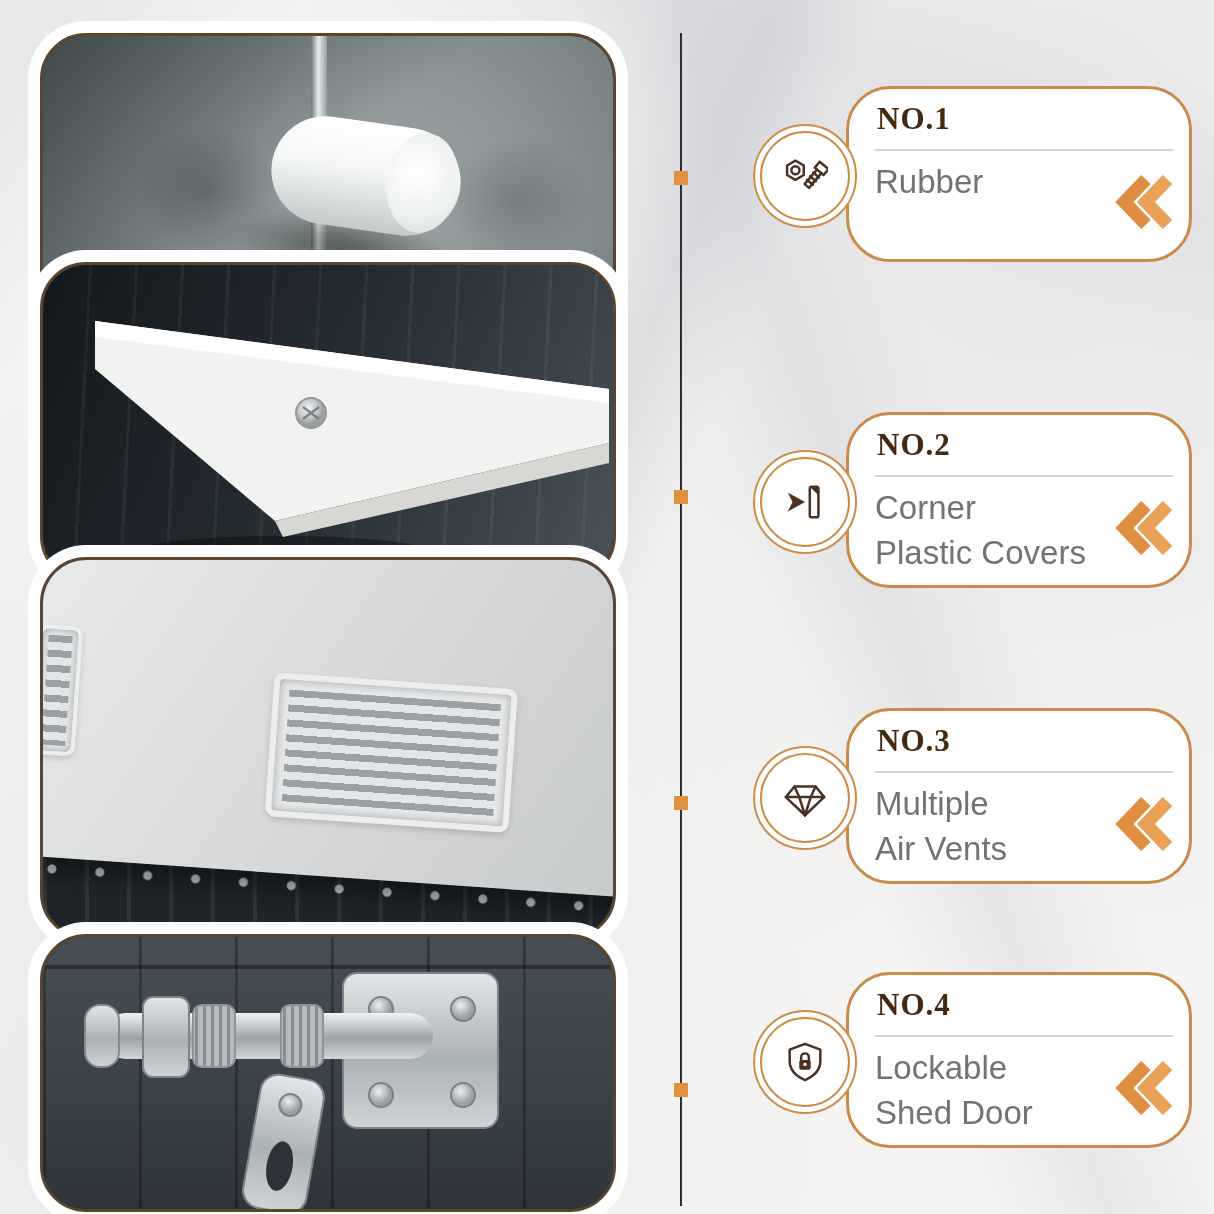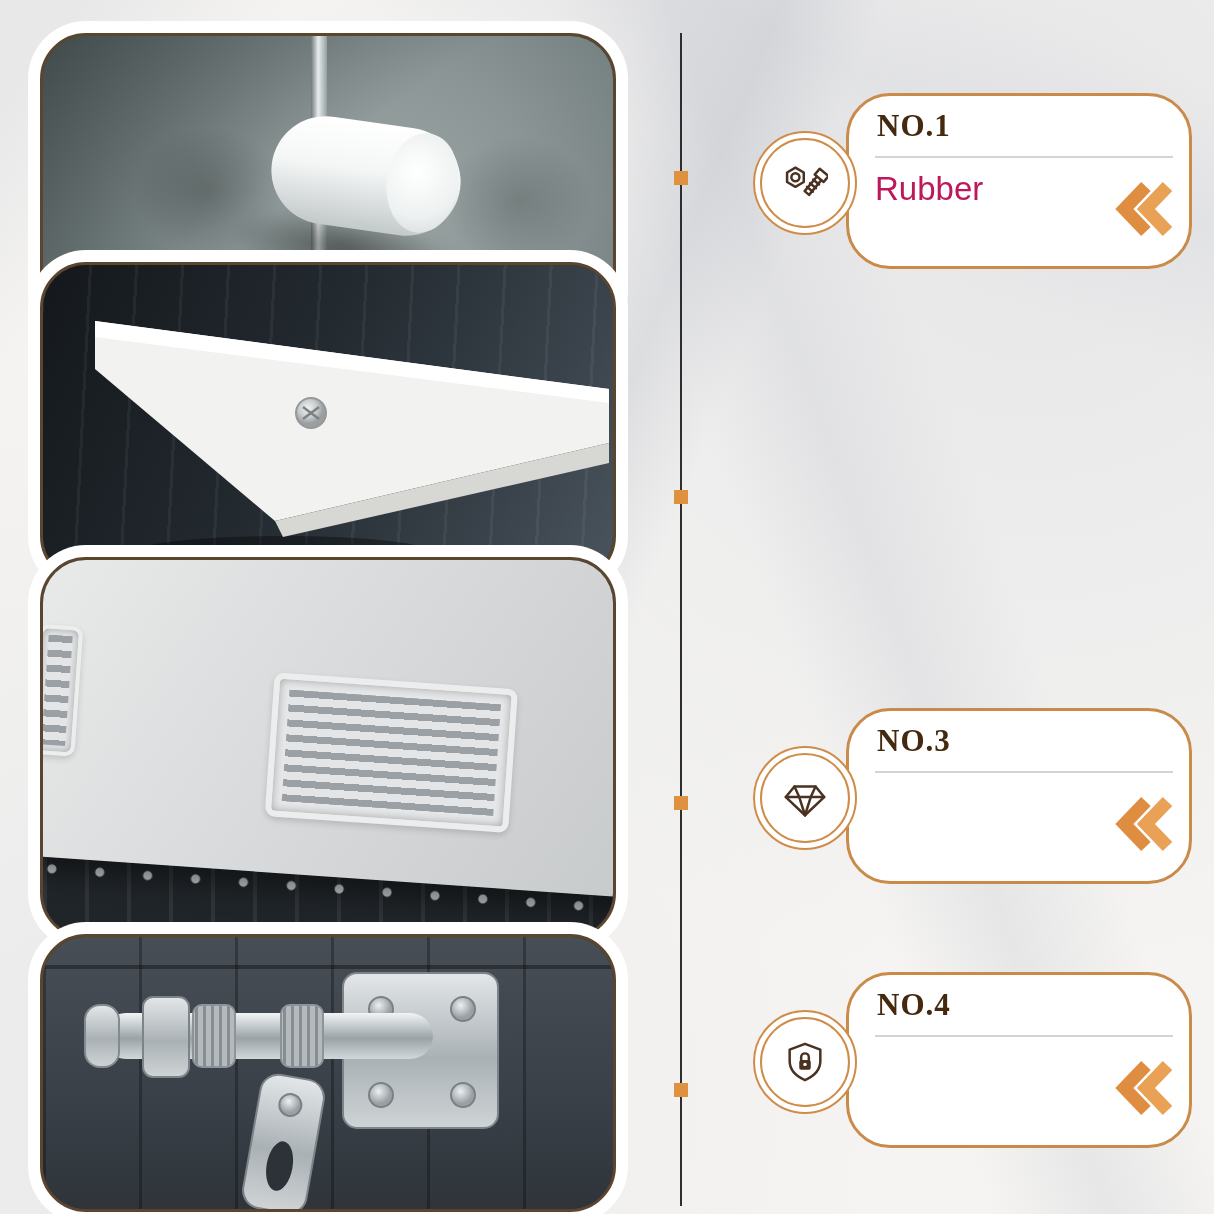--- a/index.html
+++ b/index.html
@@ -69,21 +69,21 @@
     position:absolute;left:846px;width:340px;height:170px;background:#ffffff;
     border:3px solid #c98a4a;border-radius:44px;
   }
   .badge{position:absolute;left:-96px;top:35px;width:100px;height:100px;border-radius:50%;
       border:2px solid #cf8c49;background:#ffffff;}
   .badge-inner{position:absolute;inset:5px;border-radius:50%;border:2px solid #cf8c49;
       display:flex;align-items:center;justify-content:center;}
   .card-no{position:absolute;left:28px;top:12px;font-family:"Liberation Serif", serif;
       font-weight:700;font-size:31px;color:#44290f;letter-spacing:1px;}
   .card-divider{position:absolute;left:26px;right:16px;top:60px;height:2px;background:#d4d4d4;}
-  .card-title{position:absolute;left:26px;top:70px;font-size:33px;line-height:45px;color:#be185d;}
+  .card-title{position:absolute;left:26px;top:70px;font-size:33px;line-height:45px;color:#737373;}
   .chevron{position:absolute;right:14px;top:84px;}
   .ic{stroke:#4a3120;stroke-width:2.6;fill:none;stroke-linejoin:round;stroke-linecap:round;}
 </style>
 </head>
 <body>
 
 <div id="stage">
 
   <div class="photo" style="top:33px;height:298px;">
     <div class="fill p1-bg"></div>
@@ -170,21 +170,21 @@
       </g>
     </svg>
   </div>
 
   <div class="timeline-line"></div>
   <div class="timeline-dot" style="top:171px;"></div>
   <div class="timeline-dot" style="top:490px;"></div>
   <div class="timeline-dot" style="top:796px;"></div>
   <div class="timeline-dot" style="top:1083px;"></div>
 
-  <div class="card" style="top:93px;">
+  <div class="card" style="top:86px;">
     <div class="badge">
       <div class="badge-inner">
         <svg width="46" height="46" viewBox="0 0 48 48">
           <polygon class="ic" points="14,8 22.7,13 22.7,23 14,28 5.3,23 5.3,13"></polygon>
           <circle class="ic" cx="14" cy="18" r="4.2"></circle>
           <g transform="rotate(40 33 26)">
             <rect class="ic" x="27" y="9" width="12" height="8"></rect>
             <path class="ic" d="M30 17 v20 h6 V17"></path>
             <line class="ic" x1="29" y1="22" x2="37" y2="22"></line>
             <line class="ic" x1="29" y1="27" x2="37" y2="27"></line>
@@ -197,52 +197,81 @@
     <div class="card-divider"></div>
     <div class="card-title">
       <span>Rubber</span><br>
     </div>
     <svg class="chevron" width="60" height="58" viewBox="0 0 64 58">
       <path d="M56 5 L33 29 L56 53" stroke="#e9a156" stroke-width="14" fill="none"></path>
       <path d="M33 5 L10 29 L33 53" stroke="#df8e41" stroke-width="14" fill="none"></path>
     </svg>
   </div>
 
+  <div class="card" style="top:412px;">
+    <div class="badge">
+      <div class="badge-inner">
+        <svg width="46" height="46" viewBox="0 0 48 48">
+          <rect class="ic" x="29" y="8" width="9" height="32" rx="2"></rect>
+          <polygon points="29,8 38,8 38,17" fill="#4a3120"></polygon>
+          <polygon points="6,14 24,24 6,34 11,24" fill="#4a3120"></polygon>
+        </svg>
+      </div>
+    </div>
+    <div class="card-no">NO.2</div>
+    <div class="card-divider"></div>
+    <div class="card-title">
+      <span>Corner</span><br>
+      <span>Plastic Covers</span>
+    </div>
+    <svg class="chevron" width="60" height="58" viewBox="0 0 64 58">
+      <path d="M56 5 L33 29 L56 53" stroke="#e9a156" stroke-width="14" fill="none"></path>
+      <path d="M33 5 L10 29 L33 53" stroke="#df8e41" stroke-width="14" fill="none"></path>
+    </svg>
+  </div>
 
   <div class="card" style="top:708px;">
     <div class="badge">
       <div class="badge-inner">
         <svg width="46" height="46" viewBox="0 0 48 48">
           <polygon class="ic" points="13,12 35,12 44,23 24,42 4,23"></polygon>
           <line class="ic" x1="4" y1="23" x2="44" y2="23"></line>
           <polyline class="ic" points="13,12 18,23 24,42"></polyline>
           <polyline class="ic" points="35,12 30,23 24,42"></polyline>
         </svg>
       </div>
     </div>
     <div class="card-no">NO.3</div>
     <div class="card-divider"></div>
+    <div class="card-title">
+      <span>Multiple</span><br>
+      <span>Air Vents</span>
+    </div>
     <svg class="chevron" width="60" height="58" viewBox="0 0 64 58">
       <path d="M56 5 L33 29 L56 53" stroke="#e9a156" stroke-width="14" fill="none"></path>
       <path d="M33 5 L10 29 L33 53" stroke="#df8e41" stroke-width="14" fill="none"></path>
     </svg>
   </div>
 
   <div class="card" style="top:972px;">
     <div class="badge">
       <div class="badge-inner">
         <svg width="46" height="46" viewBox="0 0 48 48">
           <path class="ic" d="M24 5 L40 11 V23 C40 33 33 39 24 43 C15 39 8 33 8 23 V11 Z"></path>
           <rect x="18" y="22" width="12" height="10" rx="2" fill="#4a3120"></rect>
           <path class="ic" d="M20 22 v-3 a4 4 0 0 1 8 0 v3"></path>
           <circle cx="24" cy="26.5" r="1.8" fill="#ffffff"></circle>
         </svg>
       </div>
     </div>
     <div class="card-no">NO.4</div>
     <div class="card-divider"></div>
+    <div class="card-title">
+      <span>Lockable</span><br>
+      <span>Shed Door</span>
+    </div>
     <svg class="chevron" width="60" height="58" viewBox="0 0 64 58">
       <path d="M56 5 L33 29 L56 53" stroke="#e9a156" stroke-width="14" fill="none"></path>
       <path d="M33 5 L10 29 L33 53" stroke="#df8e41" stroke-width="14" fill="none"></path>
     </svg>
   </div>
 
 </div>
 
 </body></html>

